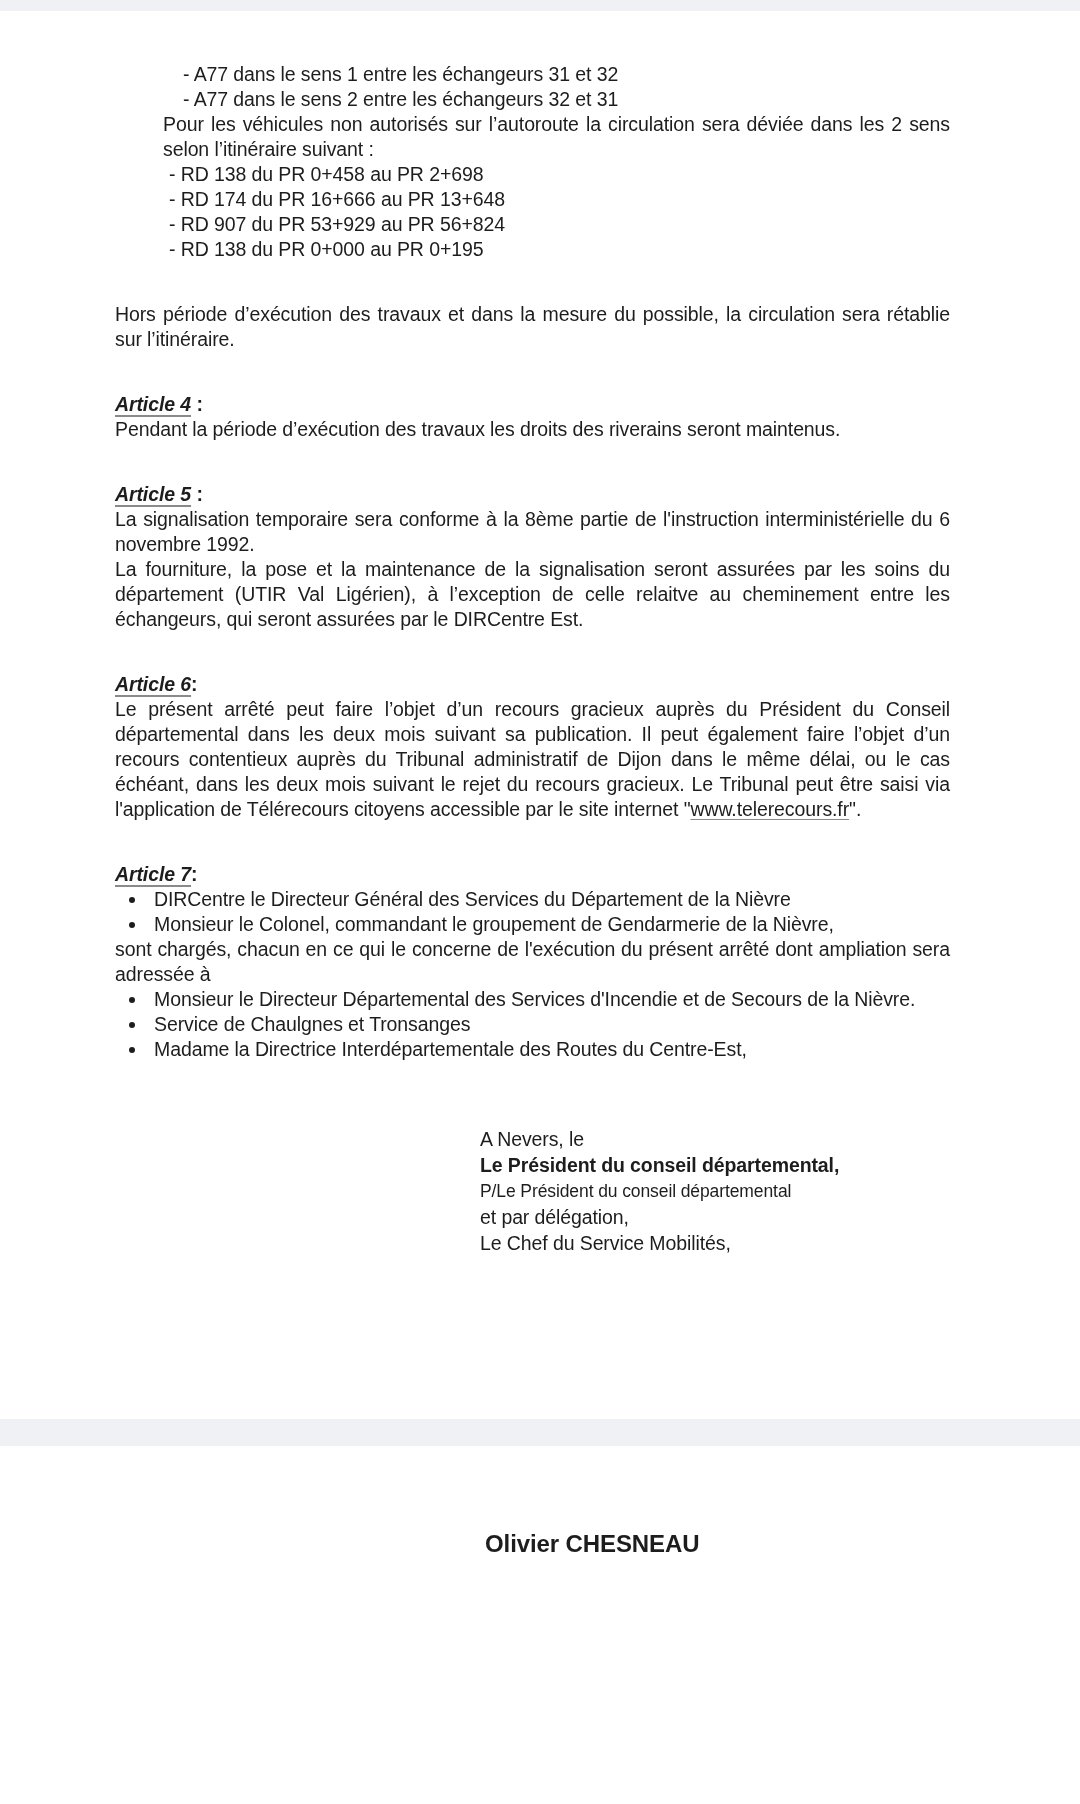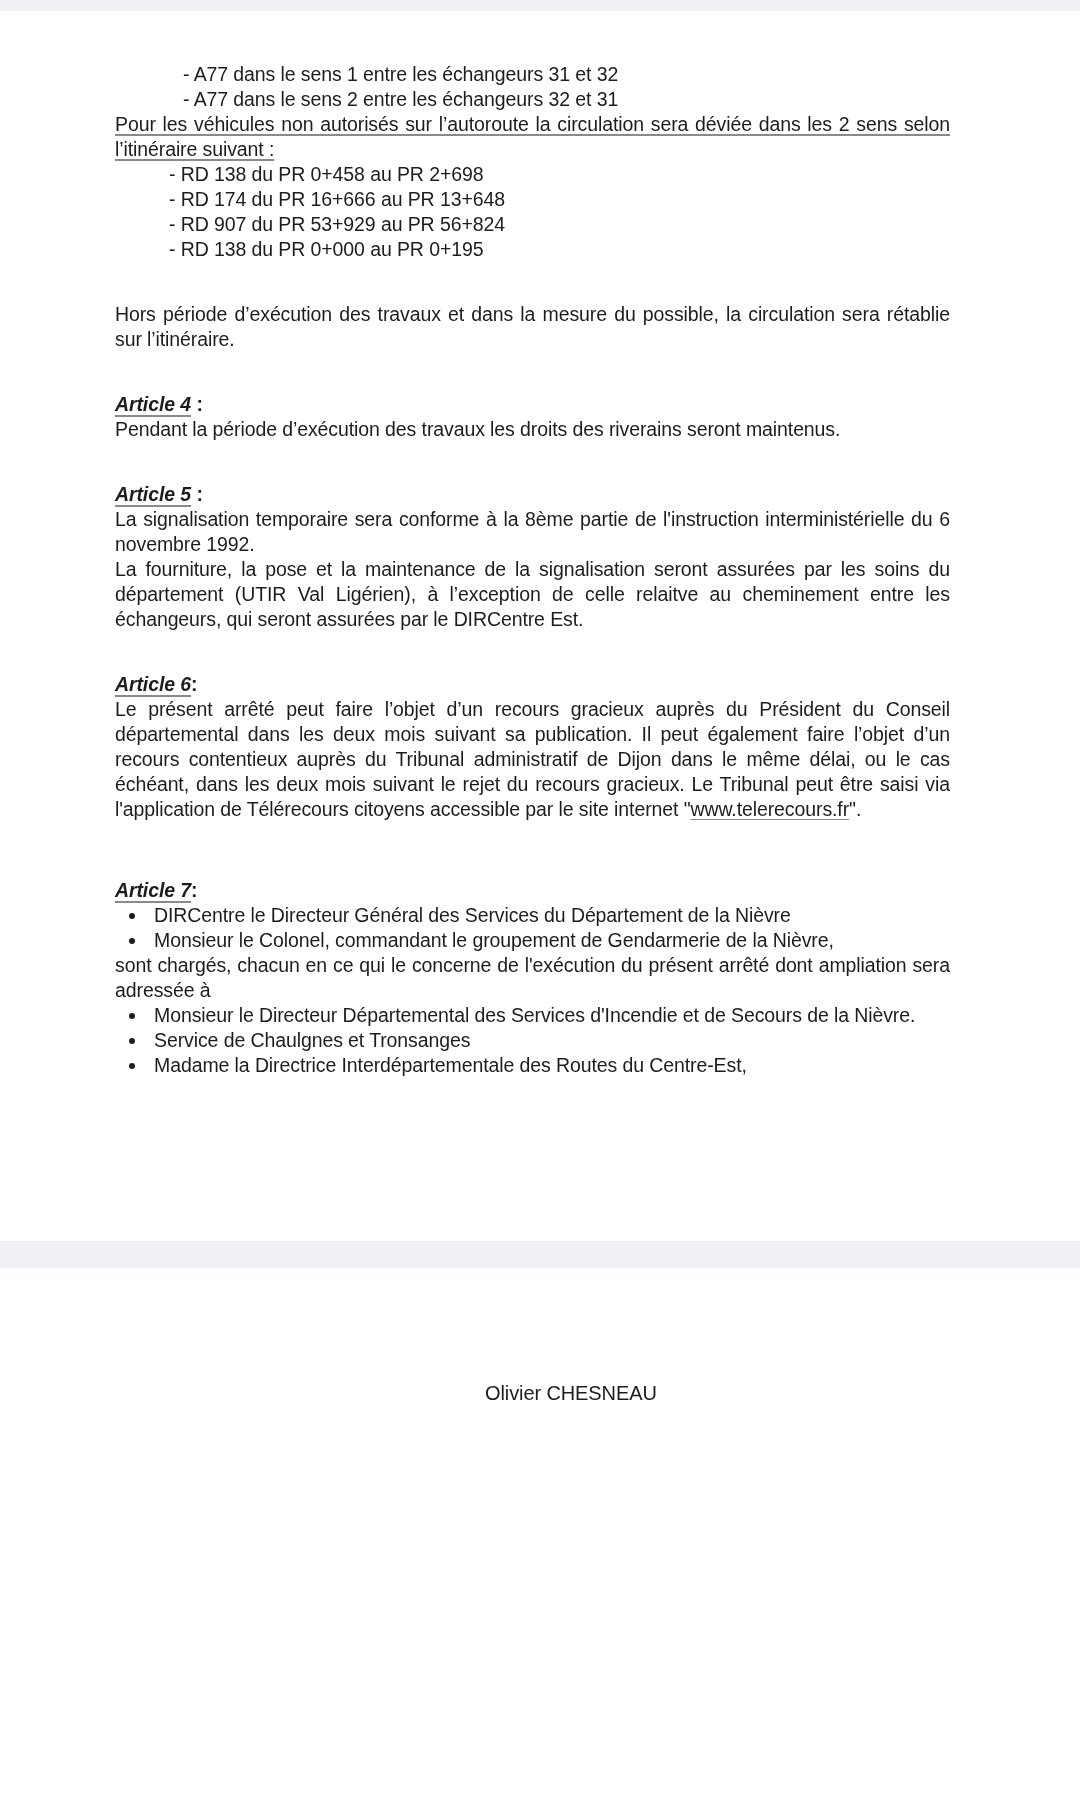--- a/index.html
+++ b/index.html
@@ -20,27 +20,27 @@
   .doc {
     padding: 51px 130px 0 115px;
     font-size: 19.5px;
     line-height: 25px;
   }
   .dash-list-outer { padding-left: 68px; }
   .dash-list-inner { padding-left: 54px; }
   .dash-line { white-space: pre; }
   .note {
     text-align: justify;
-    text-decoration: underline;
     text-decoration-color: #8a8a8a;
     text-decoration-thickness: 1.5px;
     text-underline-offset: 3px;
+    margin-left: 48px;
   }
   .article { margin-top: 40px; }
-  .article.big-gap { margin-top: 56px; }
+  .article.big-gap { margin-top: 40px; }
   .article-heading { font-weight: 700; }
   .article-heading .hlabel {
     font-style: italic;
     text-decoration: underline;
     text-decoration-color: #8a8a8a;
     text-decoration-thickness: 2px;
     text-underline-offset: 4px;
   }
   .para { text-align: justify; }
   .doc-link {
@@ -63,24 +63,24 @@
   .sig-line { line-height: 26px; }
   .sig-bold { font-weight: 700; }
   .sig-small { font-size: 17.5px; }
   .divider-bar {
     margin-top: 163px;
     width: 100%;
     height: 27px;
     background: #eff1f4;
   }
   .signatory {
-    margin-top: 114px;
+    margin-top: 84px;
     padding-left: 485px;
-    font-weight: 400;
-    font-size: 20px;
+    font-weight: 700;
+    font-size: 24px;
   }
 </style>
 </head>
 <body>
 
 <div class="top-strip"></div>
 
 <div class="doc">
 
   <div class="dash-list-outer">
@@ -124,18 +124,25 @@
       <li class="justify">Monsieur le Colonel, commandant le groupement de Gendarmerie de la Nièvre,</li>
     </ul>
     <p class="para">sont chargés, chacun en ce qui le concerne de l'exécution du présent arrêté dont ampliation sera adressée à</p>
     <ul class="bullets">
       <li>Monsieur le Directeur Départemental des Services d'Incendie et de Secours de la Nièvre.</li>
       <li>Service de Chaulgnes et Tronsanges</li>
       <li>Madame la Directrice Interdépartementale des Routes du Centre-Est,</li>
     </ul>
   </div>
 
+  <div class="signature">
+    <div class="sig-line">A Nevers, le</div>
+    <div class="sig-line sig-bold">Le Président du conseil départemental,</div>
+    <div class="sig-line sig-small">P/Le Président du conseil départemental</div>
+    <div class="sig-line">et par délégation,</div>
+    <div class="sig-line">Le Chef du Service Mobilités,</div>
+  </div>
 
 </div>
 
 <div class="divider-bar"></div>
 
 <div class="signatory">Olivier CHESNEAU</div>
 
 </body></html>

